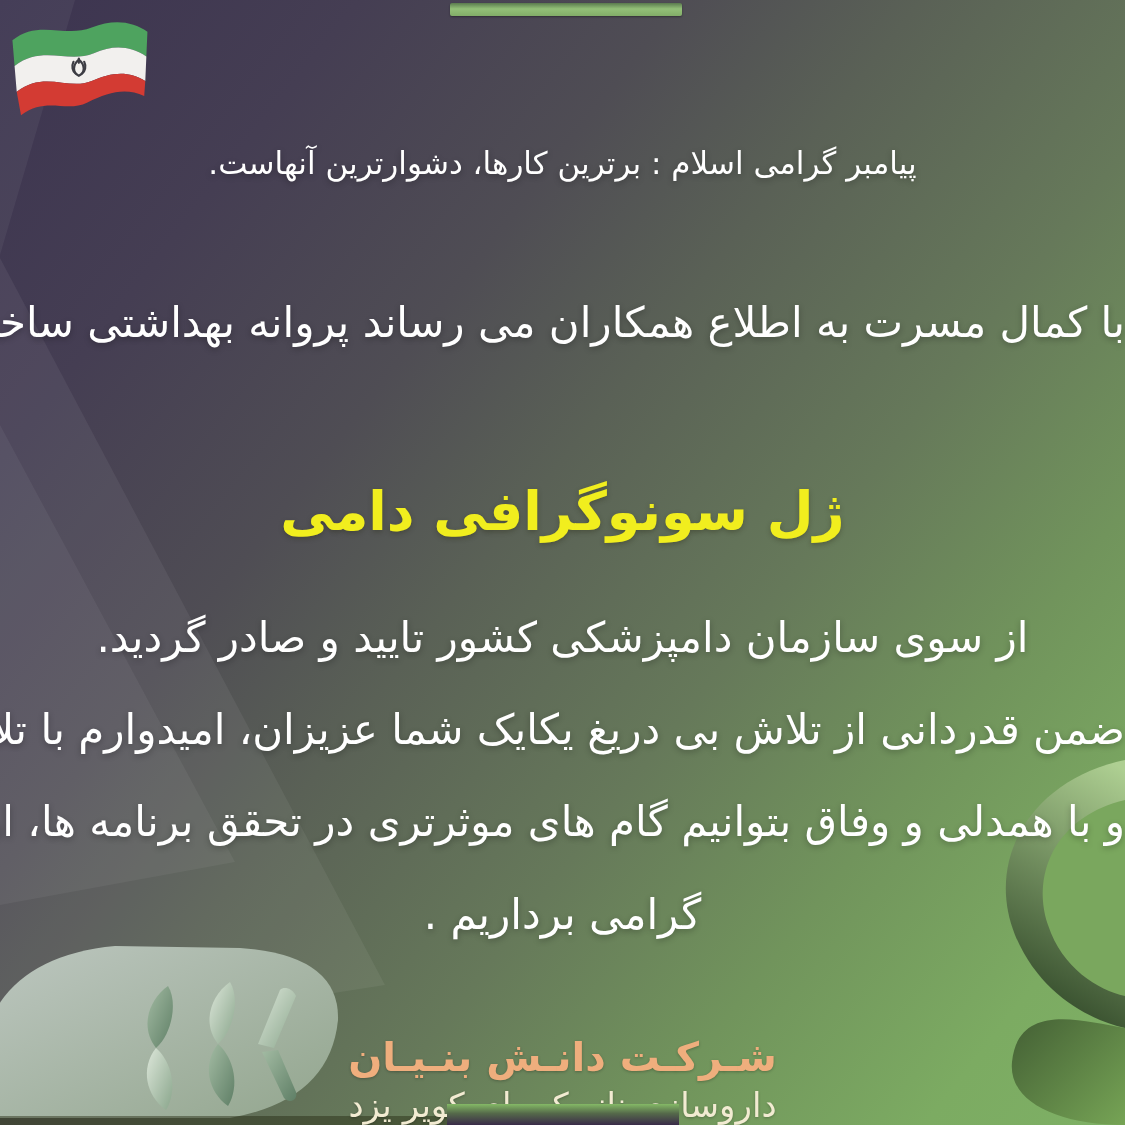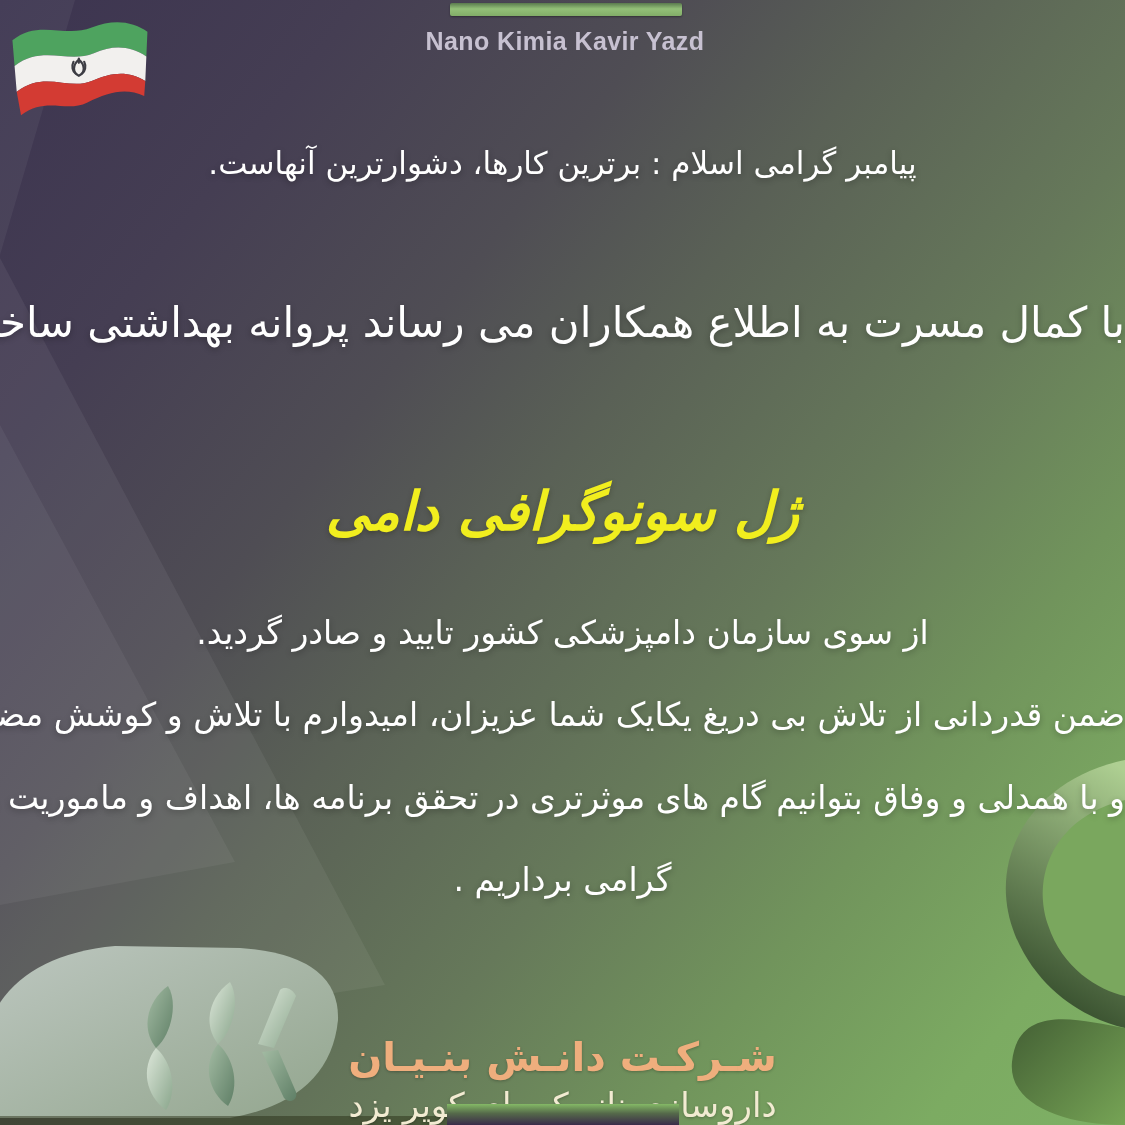--- a/index.html
+++ b/index.html
@@ -20,24 +20,24 @@
     left:350px;top:27px;width:430px;text-align:center;
     font-family:"Liberation Sans", sans-serif;
     font-size:25px;font-weight:bold;line-height:1.18;letter-spacing:.4px;
     color:#c7c1d1;
   }
   .fa{direction:rtl;unicode-bidi:embed;color:#ffffff;text-shadow:0 2px 6px rgba(0,0,0,.28);}
   .hadith{left:0;top:145px;width:1125px;text-align:center;font-size:31px;white-space:nowrap;}
   .announce{left:0;top:298px;width:1125px;text-align:center;font-size:42px;white-space:nowrap;}
   .product{
     left:0;top:480px;width:1125px;text-align:center;
-    font-size:54px;font-weight:800;font-style:italic;
+    font-size:54px;font-weight:800;
     color:#f1ee1e;text-shadow:0 2px 5px rgba(40,40,20,.35);
   }
-  .body-text{left:0;top:615px;width:1125px;text-align:center;font-size:33px;line-height:1.1;}
+  .body-text{left:0;top:615px;width:1125px;text-align:center;font-size:42px;line-height:1.1;}
   .body-text .bl{margin-bottom:46px;white-space:nowrap;}
   .brand-fa{left:345px;top:1034px;width:435px;text-align:center;text-shadow:0 1px 3px rgba(0,0,0,.25);}
   .brand1{font-size:40px;font-weight:bold;color:#efae7d;letter-spacing:1px;margin-bottom:5px;}
   .brand2{font-size:34px;font-weight:normal;color:#f2ebd2;}
   .bottom-bar{
     left:447px;bottom:0;width:232px;height:21px;
     background:linear-gradient(180deg,#84b966 0%,#55694a 45%,#3a2b49 100%);
   }
 </style>
 </head>
@@ -105,21 +105,20 @@
       <path d="M68,50 c-6,5 -6,12 0,15 c6,-3 6,-10 0,-15"></path>
       <path d="M68,49 v4"></path>
       <path d="M63,52 c-2,4 -1,9 2,11"></path>
       <path d="M73,52 c2,4 1,9 -2,11"></path>
     </g>
   </svg>
 
   <div class="abs top-bar"></div>
 
   <div class="abs company-en">
-    <div>Nano Kimia Kavir Yazd</div>
   </div>
 
   <div class="abs fa hadith">پیامبر گرامی اسلام : برترین کارها، دشوارترین آنهاست.</div>
 
   <div class="abs fa announce">با کمال مسرت به اطلاع همکاران می رساند پروانه بهداشتی ساخت و کد IVC</div>
 
   <div class="abs fa product">ژل سونوگرافی دامی</div>
 
   <div class="abs fa body-text">
     <div class="bl">از سوی سازمان دامپزشکی کشور تایید و صادر گردید.</div>

